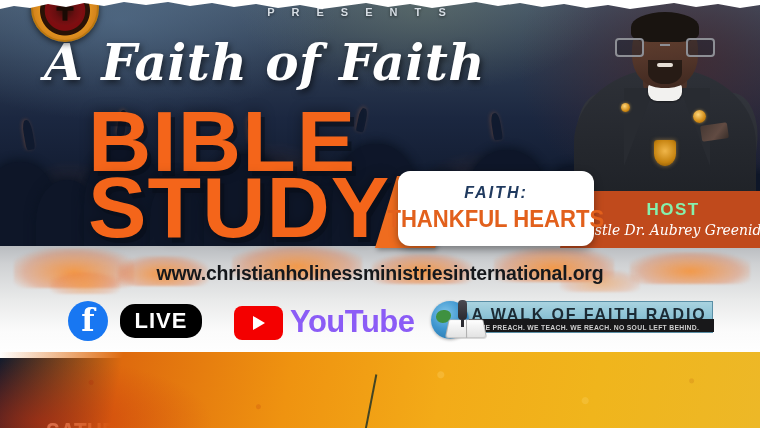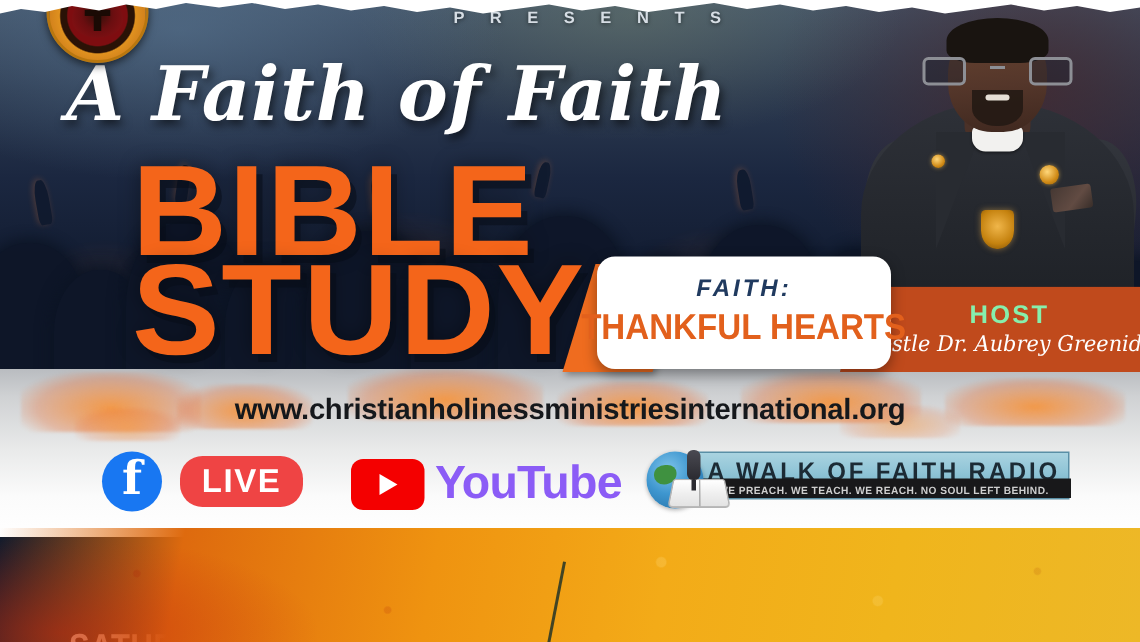--- a/index.html
+++ b/index.html
@@ -95,21 +95,20 @@
     position: absolute;
     left: 0; top: 6px;
     width: 720px;
     text-align: center;
     color: #d6dde4;
     font-size: 11px;
     font-weight: 700;
     letter-spacing: 7px;
     text-shadow: 0 1px 3px rgba(0,0,0,0.55);
     z-index: 5;
-    margin-left: 35px;
   }
 
   
   .script-title {
     position: absolute;
     left: 44px; top: 33px;
     width: 420px;
     color: #ffffff;
     font-family: "DejaVu Serif", "Liberation Serif", serif;
     font-style: italic;
@@ -399,21 +398,21 @@
     color: #ffffff;
     font-family: "DejaVu Serif", "Liberation Serif", serif;
     font-weight: 700;
     font-size: 31px;
     line-height: 1;
   }
   .live-badge {
     position: absolute;
     left: 120px; top: 6px;
     width: 82px; height: 34px;
-    background: #ef4444;
+    background: #000000;
     border-radius: 15px;
     display: flex;
     align-items: center;
     justify-content: center;
   }
   .live-badge span {
     color: #ffffff;
     font-size: 22px;
     font-weight: 700;
     letter-spacing: 1px;

